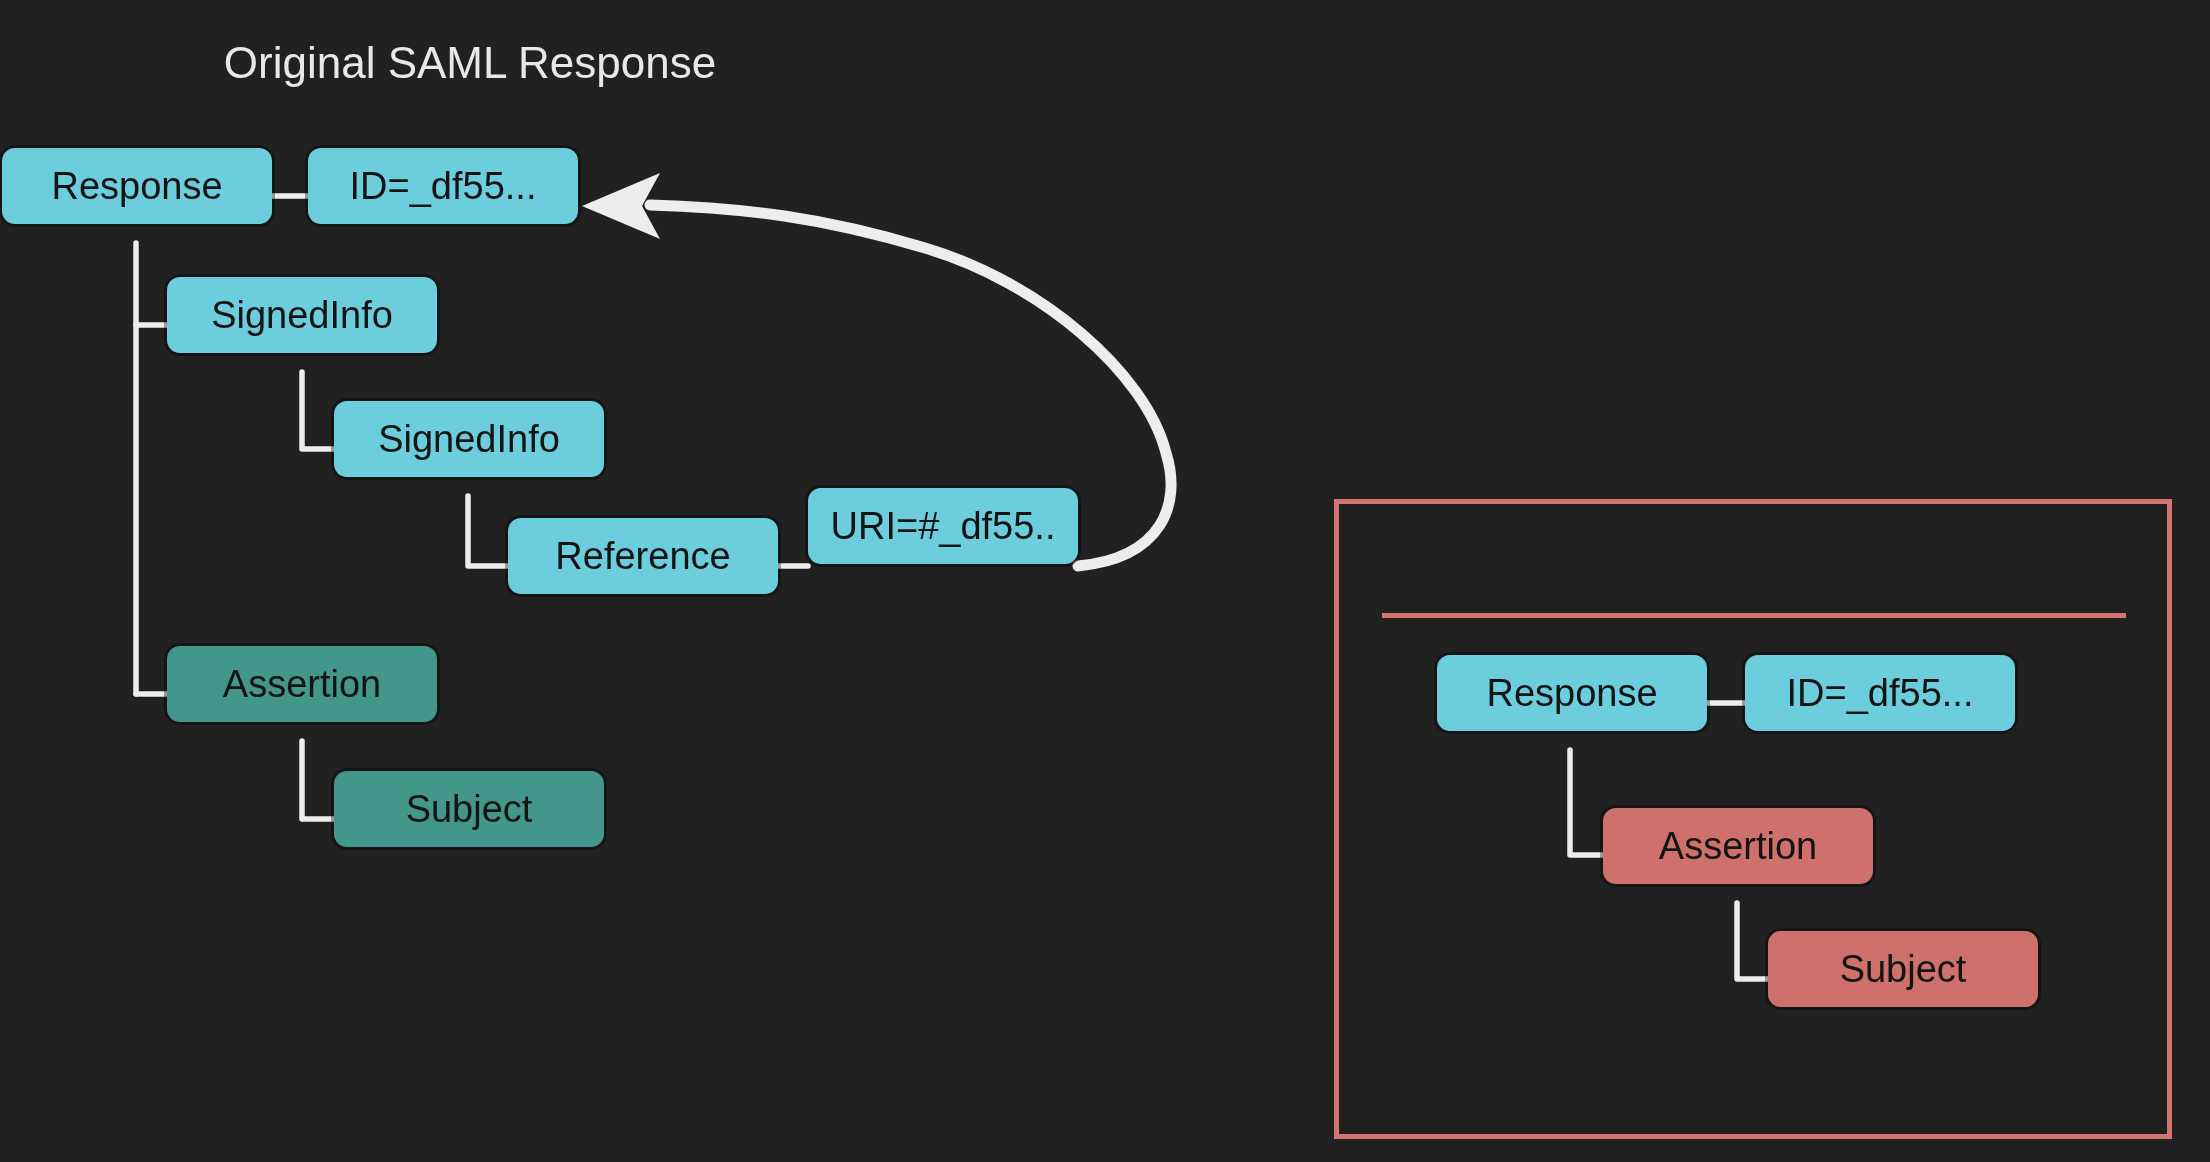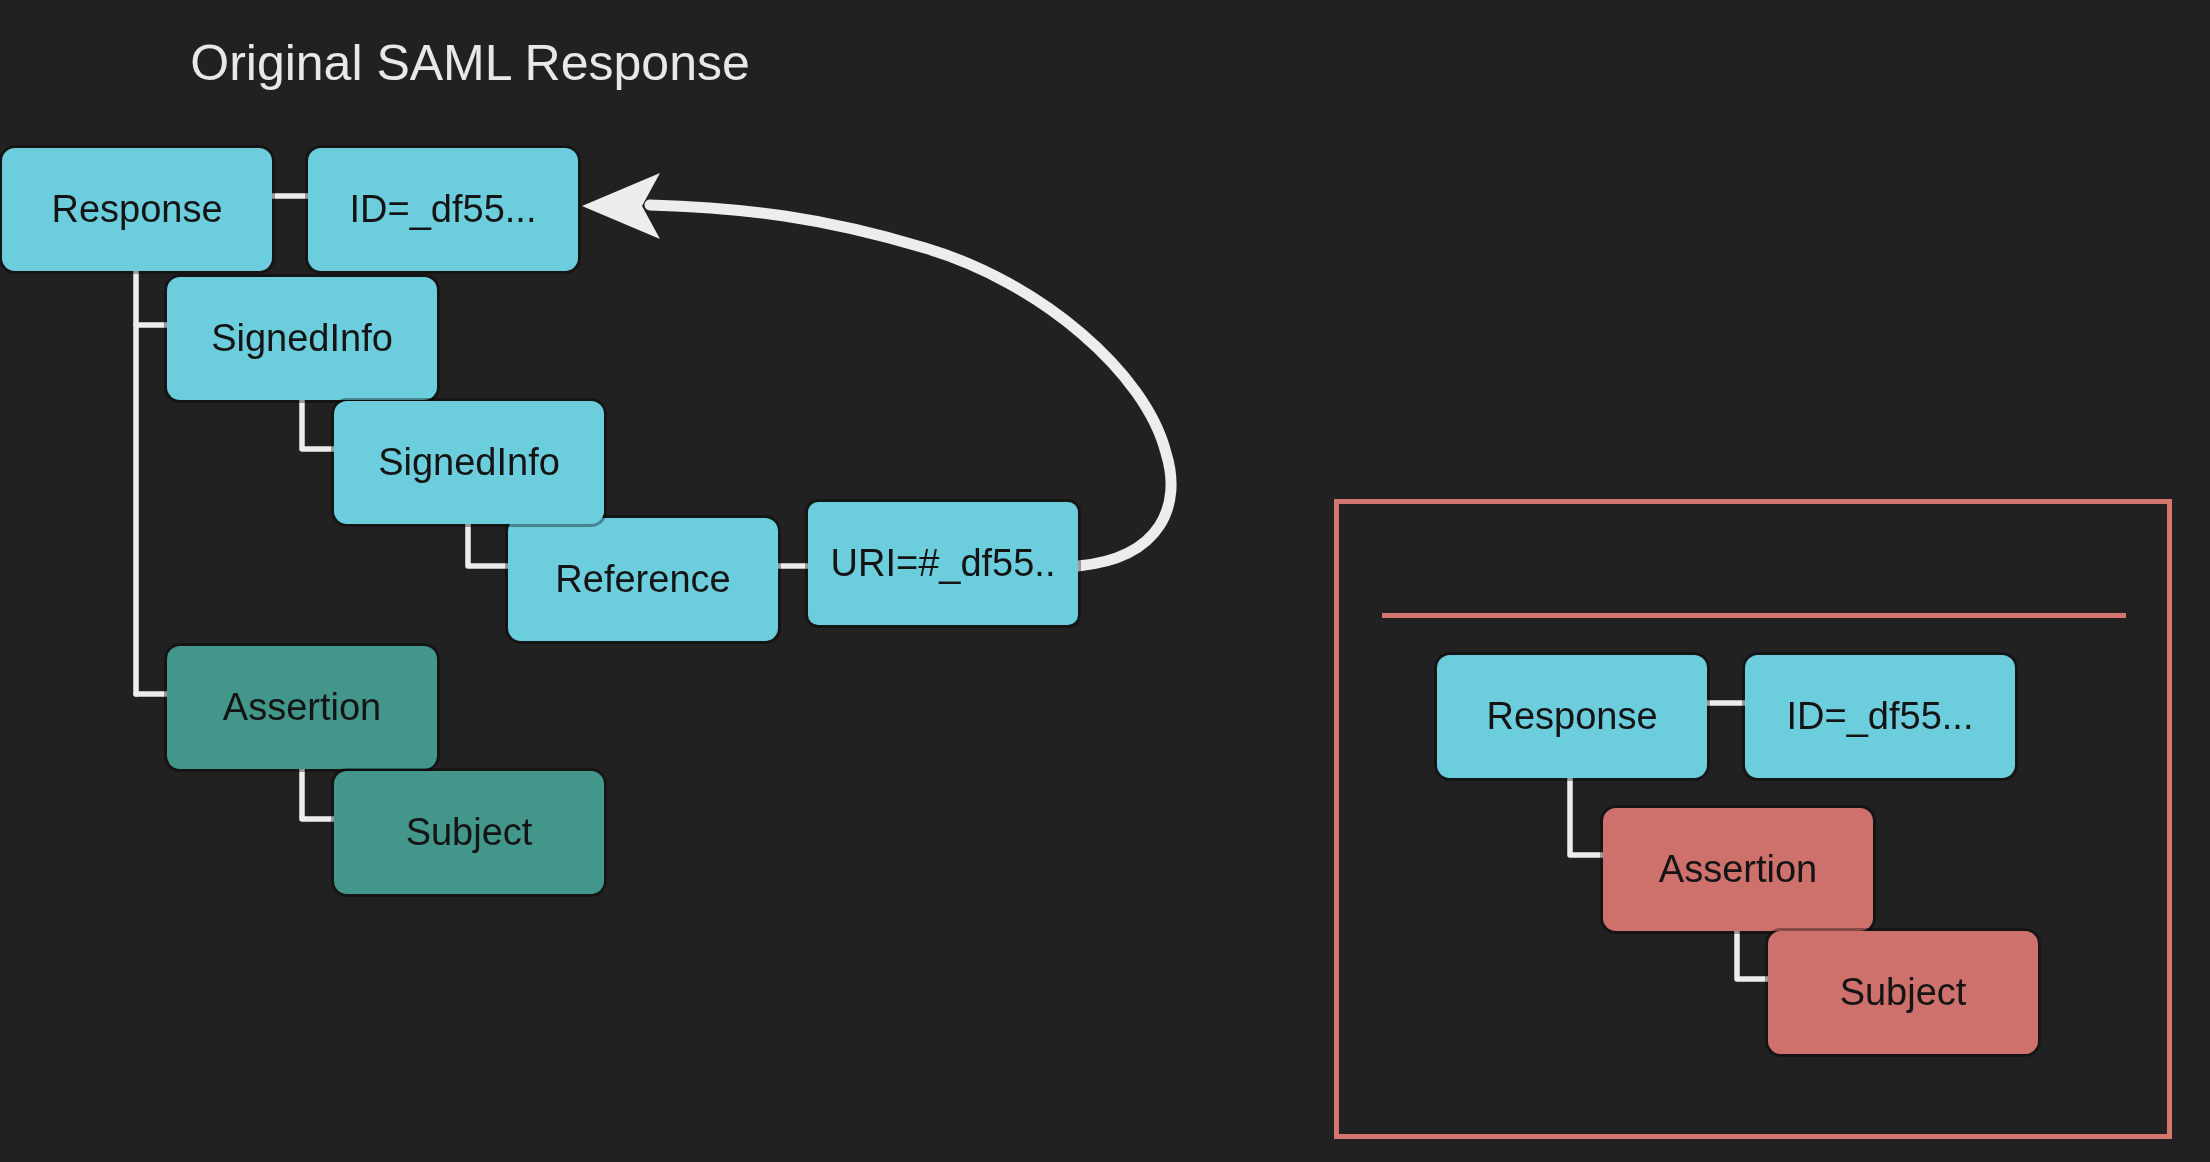--- a/index.html
+++ b/index.html
@@ -16,29 +16,29 @@
     overflow: hidden;
   }
   #wires {
     position: absolute;
     left: 0; top: 0;
     width: 2210px; height: 1162px;
   }
   .diagram-title {
     position: absolute;
     color: var(--heading, #E8E8E8);
-    font-size: 50px;
+    font-size: 44px;
     line-height: 58px;
     text-align: center;
     white-space: nowrap;
   }
   .node {
     position: absolute;
     width: 270px;
-    height: 123px;
+    height: 76px;
     border-radius: 13px;
     display: flex;
     align-items: center;
     justify-content: center;
     font-size: 38px;
     color: var(--nodetext, #141414);
     box-shadow: 0 0 0 3px rgba(0,0,0,0.35);
     white-space: nowrap;
   }
   .node.cyan { background: var(--cyan, #6CCDDC); }
@@ -99,21 +99,21 @@
     <path class="wire" d="M1737 903 L1737 979 L1768 979"></path>
   </svg>
 
   <div class="diagram-title" style="left:150px; top:34px; width:640px;">Original SAML Response</div>
 
   <div class="node cyan" style="left:2px;   top:148px;">Response</div>
   <div class="node cyan" style="left:308px; top:148px;">ID=_df55...</div>
   <div class="node cyan" style="left:167px; top:277px;">SignedInfo</div>
   <div class="node cyan" style="left:508px; top:518px;">Reference</div>
   <div class="node cyan" style="left:334px; top:401px;">SignedInfo</div>
-  <div class="node cyan" style="left:808px; top:502px;border-radius:10px;">URI=#_df55..</div>
+  <div class="node cyan" style="left:808px; top:488px;">URI=#_df55..</div>
   <div class="node teal" style="left:167px; top:646px;">Assertion</div>
   <div class="node teal" style="left:334px; top:771px;">Subject</div>
 
   <div id="exclusion-panel"></div>
   <div id="panel-underline"></div>
 
   <div class="node cyan" style="left:1437px; top:655px;">Response</div>
   <div class="node cyan" style="left:1745px; top:655px;">ID=_df55...</div>
   <div class="node red" style="left:1603px; top:808px;">Assertion</div>
   <div class="node red" style="left:1768px; top:931px;">Subject</div>

